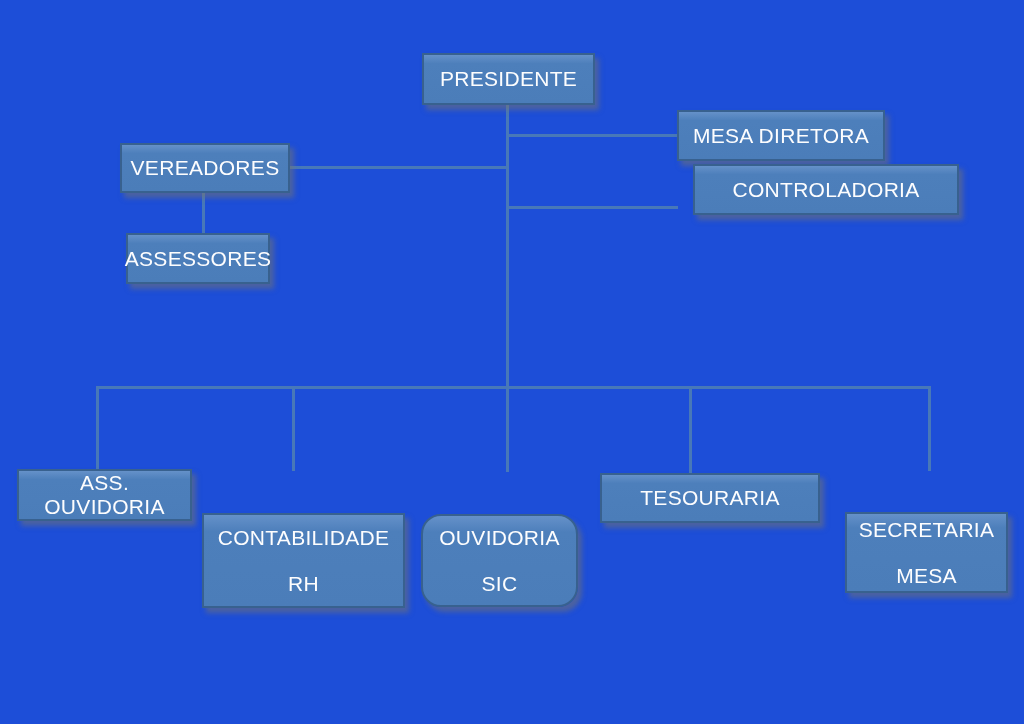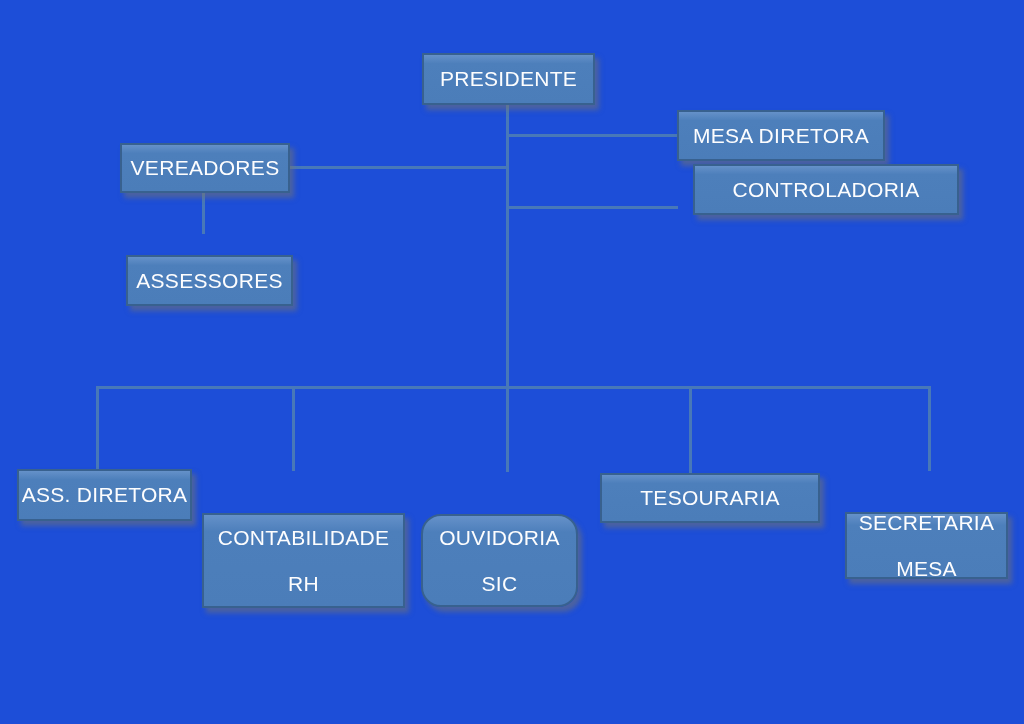--- a/index.html
+++ b/index.html
@@ -60,40 +60,40 @@
   </div>
 
   <div class="node" style="left:677px; top:164px; width:266px; height:51px;margin-left:16px;">
     <span>CONTROLADORIA</span>
   </div>
 
   <div class="node" style="left:120px; top:143px; width:170px; height:50px;">
     <span>VEREADORES</span>
   </div>
 
-  <div class="node" style="left:126px; top:233px; width:167px; height:51px;margin-top:22px;">
+  <div class="node" style="left:126px; top:233px; width:144px; height:51px;">
     <span>ASSESSORES</span>
   </div>
 
   <div class="node" style="left:17px; top:469px; width:175px; height:52px;">
-    <span>ASS. DIRETORA</span>
+    <span>ASS. OUVIDORIA</span>
   </div>
 
   <div class="node two-line" style="left:202px; top:469px; width:203px; height:95px;">
     <span>CONTABILIDADE</span>
     <span>RH</span>
   </div>
 
   <div class="node two-line" style="left:421px; top:470px; width:157px; height:93px;border-radius:20px;">
     <span>OUVIDORIA</span>
     <span>SIC</span>
   </div>
 
   <div class="node" style="left:600px; top:473px; width:220px; height:50px;">
     <span>TESOURARIA</span>
   </div>
 
-  <div class="node two-line" style="left:845px; top:468px; width:163px; height:67px;">
+  <div class="node two-line" style="left:845px; top:468px; width:163px; height:81px;">
     <span>SECRETARIA</span>
     <span>MESA</span>
   </div>
 
 </div>
 
 </body></html>

